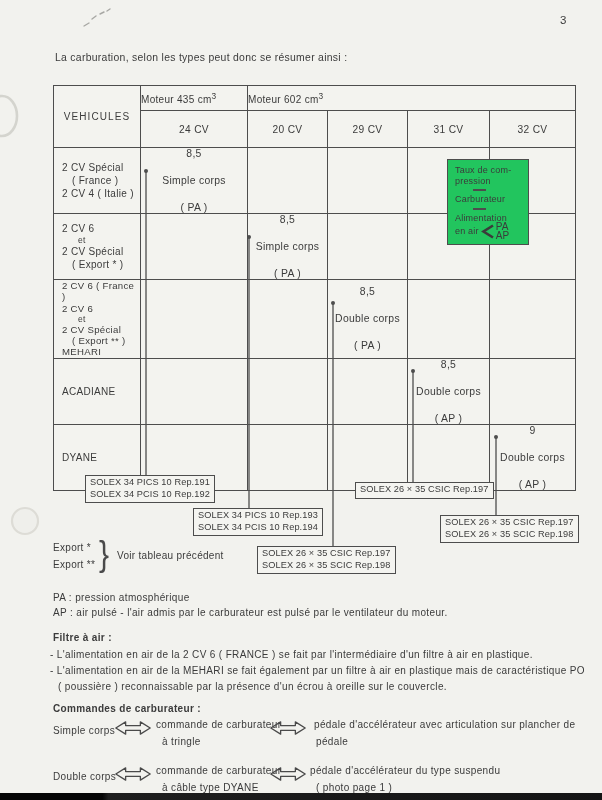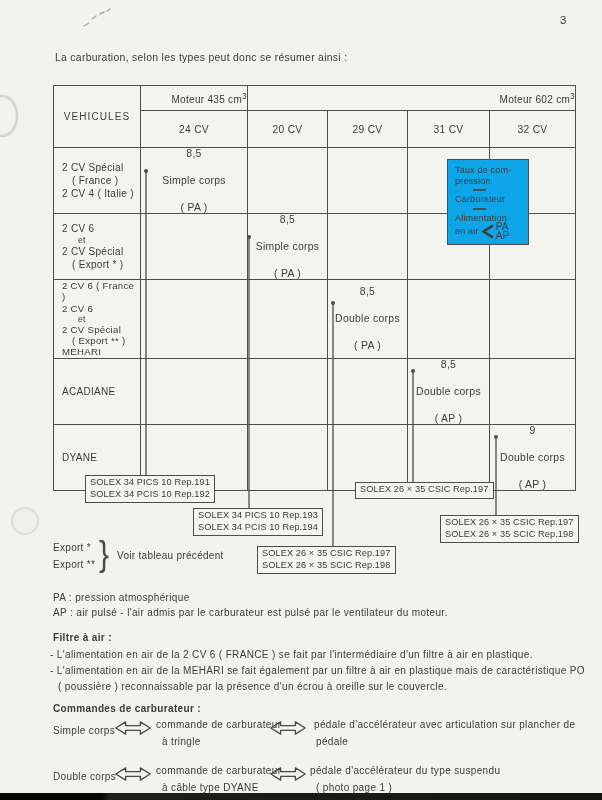--- a/index.html
+++ b/index.html
@@ -19,21 +19,21 @@
     position:absolute; top:85px; left:53px;
     border-collapse:collapse; table-layout:fixed;
     width:522px; z-index:1;
   }
   table.tbl td {
     border:1.6px solid #4d4d4d;
     font-size:10px; vertical-align:middle;
     background:#f3f3ef;
   }
   td.vh { text-align:center; font-size:10.6px; letter-spacing:1.1px; }
-  td.eh { text-align:right; font-size:10.2px; }
+  td.eh { text-align:left; font-size:10.2px; }
   tr.hr1 td { height:25px; }
   tr.hr2 td { height:37px; text-align:center; font-size:10.2px; }
   td.shade {
     background-color:#e2e2de;
     background-image:radial-gradient(#c6c6c1 0.8px, rgba(0,0,0,0) 0.9px);
     background-size:3px 3px;
   }
   td.vcell { padding-left:8px; line-height:13px; }
   td.vcell .ind1 { padding-left:10px; }
   td.vcell .ind2 { padding-left:16px; }
@@ -42,21 +42,21 @@
   .stack {
     display:flex; flex-direction:column; justify-content:center;
     align-items:center; height:100%; gap:16px; font-size:10.4px;
   }
   
   svg.overlay { position:absolute; top:0; left:0; z-index:2; pointer-events:none; }
 
   
   .callout {
     top:159px; left:447px; width:82px;
-    background:#0ea5e9; border:1.6px solid #4d4d4d;
+    background:#22c55e; border:1.6px solid #4d4d4d;
     font-size:9px; line-height:10.5px; padding:5px 0 4px 7px;
     z-index:3; letter-spacing:0.2px;
   }
   .callout .dash { width:13px; border-top:2px solid #4d4d4d; margin:3px 0 3px 18px; }
   .callout .air-row { display:flex; align-items:center; gap:2px; }
   .callout .pa-ap { display:flex; flex-direction:column; font-size:10px; line-height:8.5px; }
 
   
   .solex {
     background:#f4f4f0; border:1.4px solid #4d4d4d;

